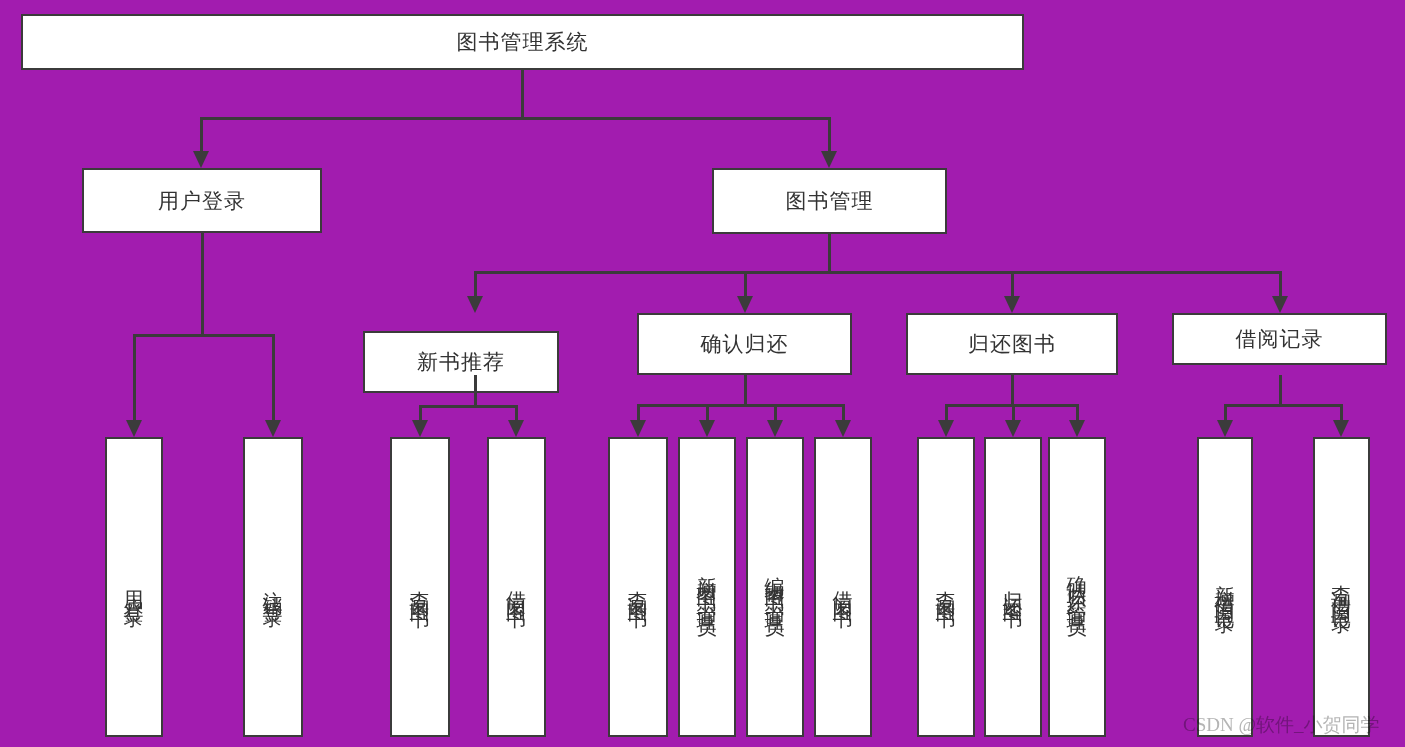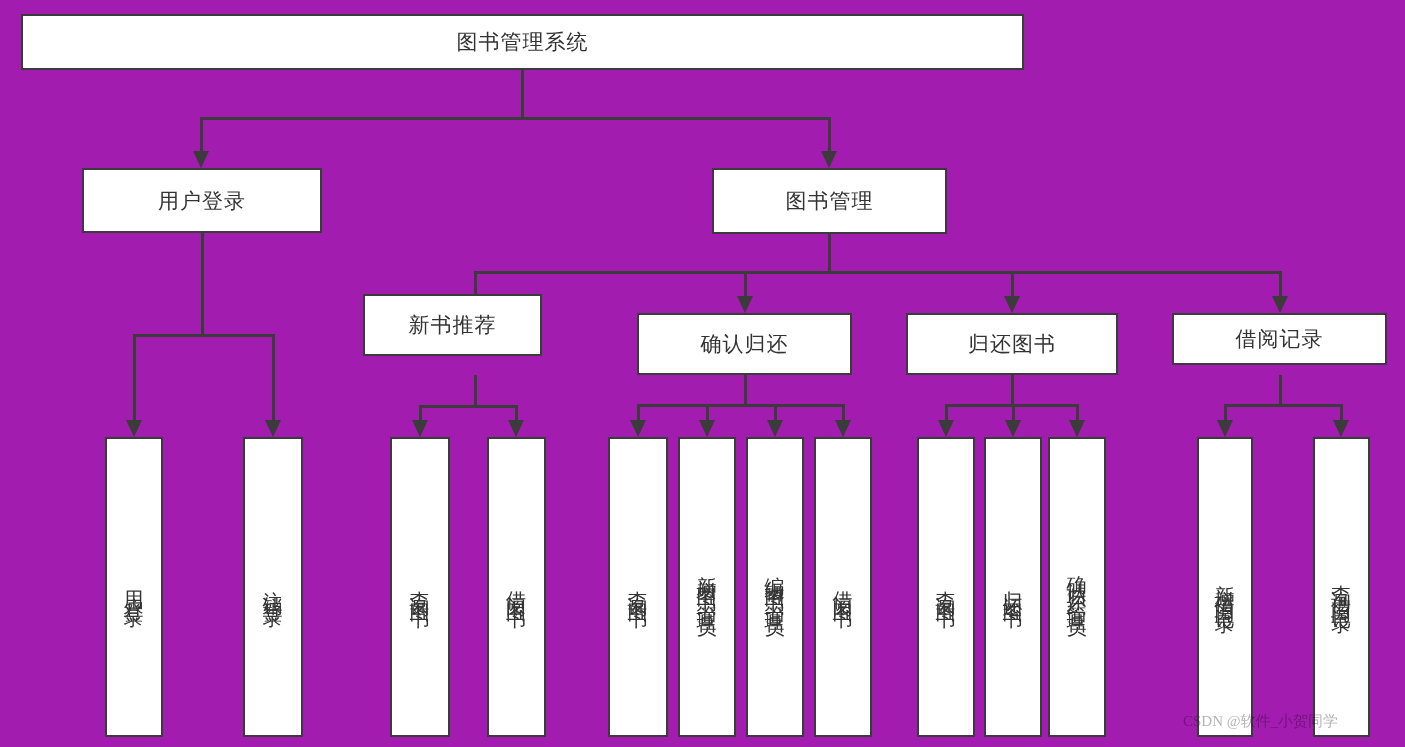--- a/index.html
+++ b/index.html
@@ -20,21 +20,21 @@
   }
   .lv { position:absolute; width:3px;  background:var(--line,#3b3b3b); }
   .lh { position:absolute; height:3px; background:var(--line,#3b3b3b); }
   .ar {
     position:absolute; width:0; height:0;
     border-left:8px solid transparent; border-right:8px solid transparent;
     border-top:17px solid var(--line,#3b3b3b);
   }
   .watermark {
     position:absolute; left:1183px; top:712px; white-space:nowrap;
-    font-size:15px; color:var(--watermark,#b5b5b5);
+    font-size:19px; color:var(--watermark,#b5b5b5);
     mix-blend-mode:multiply; z-index:10;
   }
 </style>
 </head>
 <body>
 
 <div class="stage">
 
   <div class="node" style="left:21px;top:14px;width:1003px;height:56px">图书管理系统</div>
 
@@ -59,21 +59,21 @@
   <div class="lh" style="left:474px;top:271px;width:808px"></div>
   <div class="lv" style="left:474px;top:271px;height:28px"></div>
   <div class="ar" style="left:467px;top:296px"></div>
   <div class="lv" style="left:744px;top:271px;height:28px"></div>
   <div class="ar" style="left:737px;top:296px"></div>
   <div class="lv" style="left:1011px;top:271px;height:28px"></div>
   <div class="ar" style="left:1004px;top:296px"></div>
   <div class="lv" style="left:1279px;top:271px;height:28px"></div>
   <div class="ar" style="left:1272px;top:296px"></div>
 
-  <div class="node" style="left:363px;top:294px;width:179px;height:62px">新书推荐</div>
+  <div class="node" style="left:363px;top:331px;width:196px;height:62px">新书推荐</div>
   <div class="node" style="left:637px;top:313px;width:215px;height:62px">确认归还</div>
   <div class="node" style="left:906px;top:313px;width:212px;height:62px">归还图书</div>
   <div class="node" style="left:1172px;top:313px;width:215px;height:52px">借阅记录</div>
 
   <div class="lv" style="left:474px;top:375px;height:32px"></div>
   <div class="lh" style="left:419px;top:405px;width:99px"></div>
   <div class="lv" style="left:419px;top:405px;height:18px"></div>
   <div class="ar" style="left:412px;top:420px"></div>
   <div class="lv" style="left:515px;top:405px;height:18px"></div>
   <div class="ar" style="left:508px;top:420px"></div>

